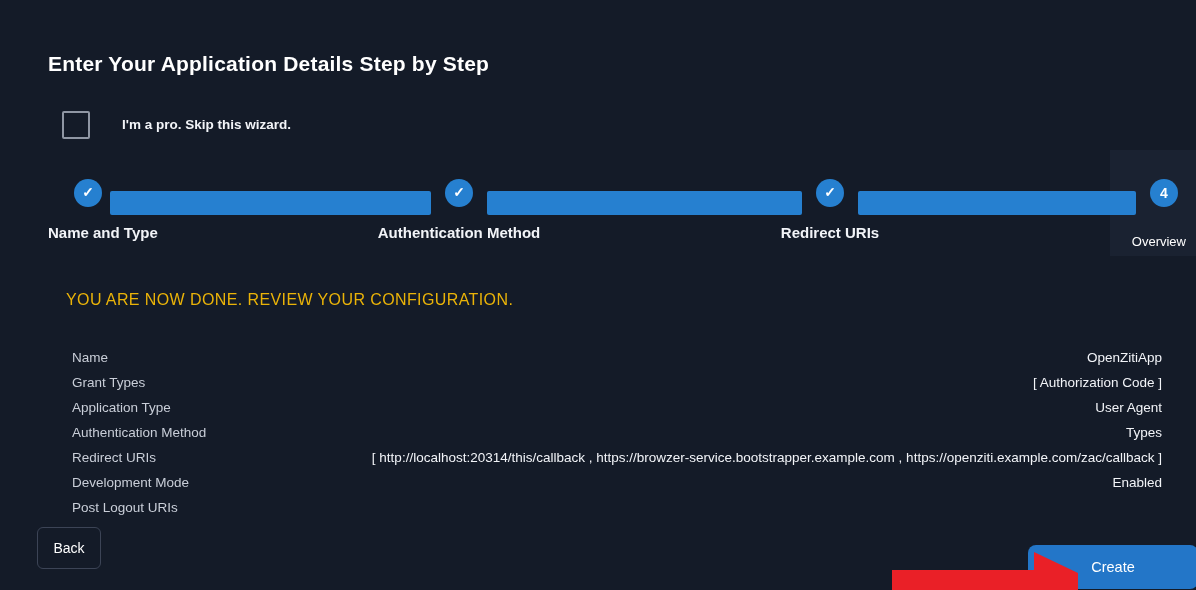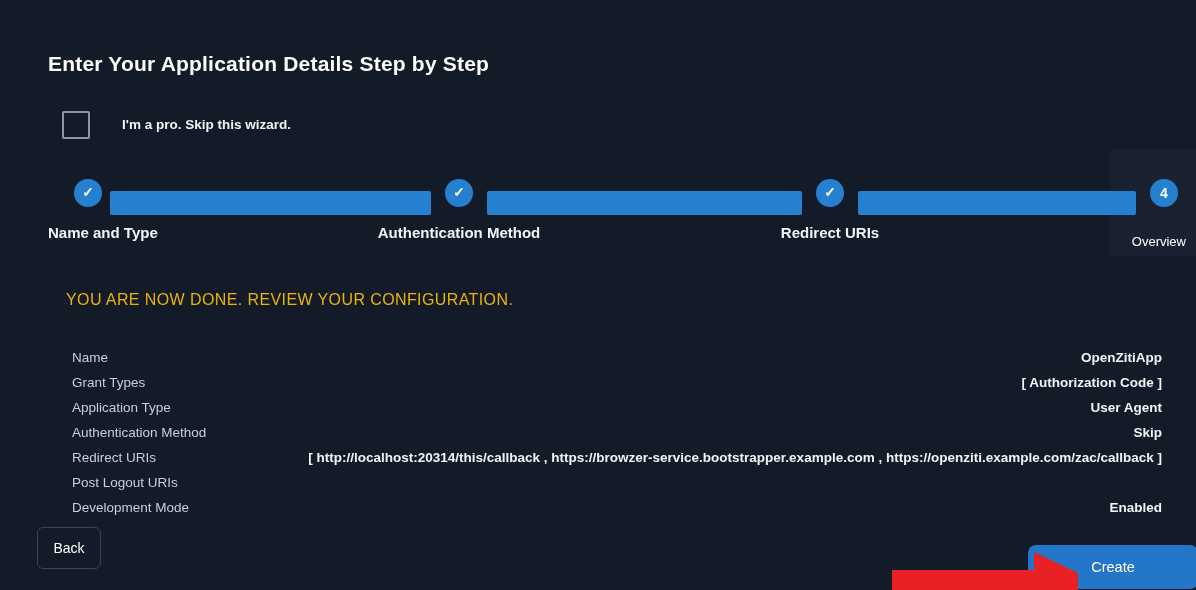--- a/index.html
+++ b/index.html
@@ -70,21 +70,21 @@
   .review-heading{
     position:absolute;left:12px;top:255px;
     font-size:16px;font-weight:500;color:#eab308;letter-spacing:.4px;margin-left:18px;
   }
   .review-rows{position:absolute;left:12px;right:22px;top:290px;}
   .review-row{
     display:flex;justify-content:space-between;align-items:baseline;
     height:25px;font-size:13.5px;white-space:nowrap;
   }
   .row-label{color:var(--text-secondary,#c9ced8);font-weight:400;}
-  .row-value{color:var(--text-primary,#f2f4f8);font-weight:700;text-align:center;}
+  .row-value{color:var(--text-primary,#f2f4f8);font-weight:400;text-align:center;}
 
   
   .back-button{
     position:absolute;left:13px;top:503px;width:64px;height:42px;
     background:transparent;border:1px solid #3c4456;border-radius:6px;
     color:#ffffff;font-size:14px;font-family:inherit;cursor:pointer;
   }
   .create-button{
     position:absolute;left:1004px;top:521px;width:170px;height:44px;
     background:var(--button-blue,#2376c8);border:none;border-radius:8px;
@@ -148,33 +148,33 @@
     <div class="review-row">
       <span class="row-label">Grant Types</span>
       <span class="row-value">[ Authorization Code ]</span>
     </div>
     <div class="review-row">
       <span class="row-label">Application Type</span>
       <span class="row-value">User Agent</span>
     </div>
     <div class="review-row">
       <span class="row-label">Authentication Method</span>
-      <span class="row-value">Skip</span>
+      <span class="row-value">Types</span>
     </div>
     <div class="review-row">
       <span class="row-label">Redirect URIs</span>
       <span class="row-value">[ http://localhost:20314/this/callback , https://browzer-service.bootstrapper.example.com , https://openziti.example.com/zac/callback ]</span>
     </div>
     <div class="review-row">
+      <span class="row-label">Development Mode</span>
+      <span class="row-value">Enabled</span>
+    </div>
+    <div class="review-row">
       <span class="row-label">Post Logout URIs</span>
       <span class="row-value"></span>
-    </div>
-    <div class="review-row">
-      <span class="row-label">Development Mode</span>
-      <span class="row-value">Enabled</span>
     </div>
   </div>
 
   <button class="back-button">Back</button>
   <button class="create-button">Create</button>
 
   <div class="arrow">
     <div class="arrow-shaft"></div>
     <div class="arrow-head"></div>
   </div>

